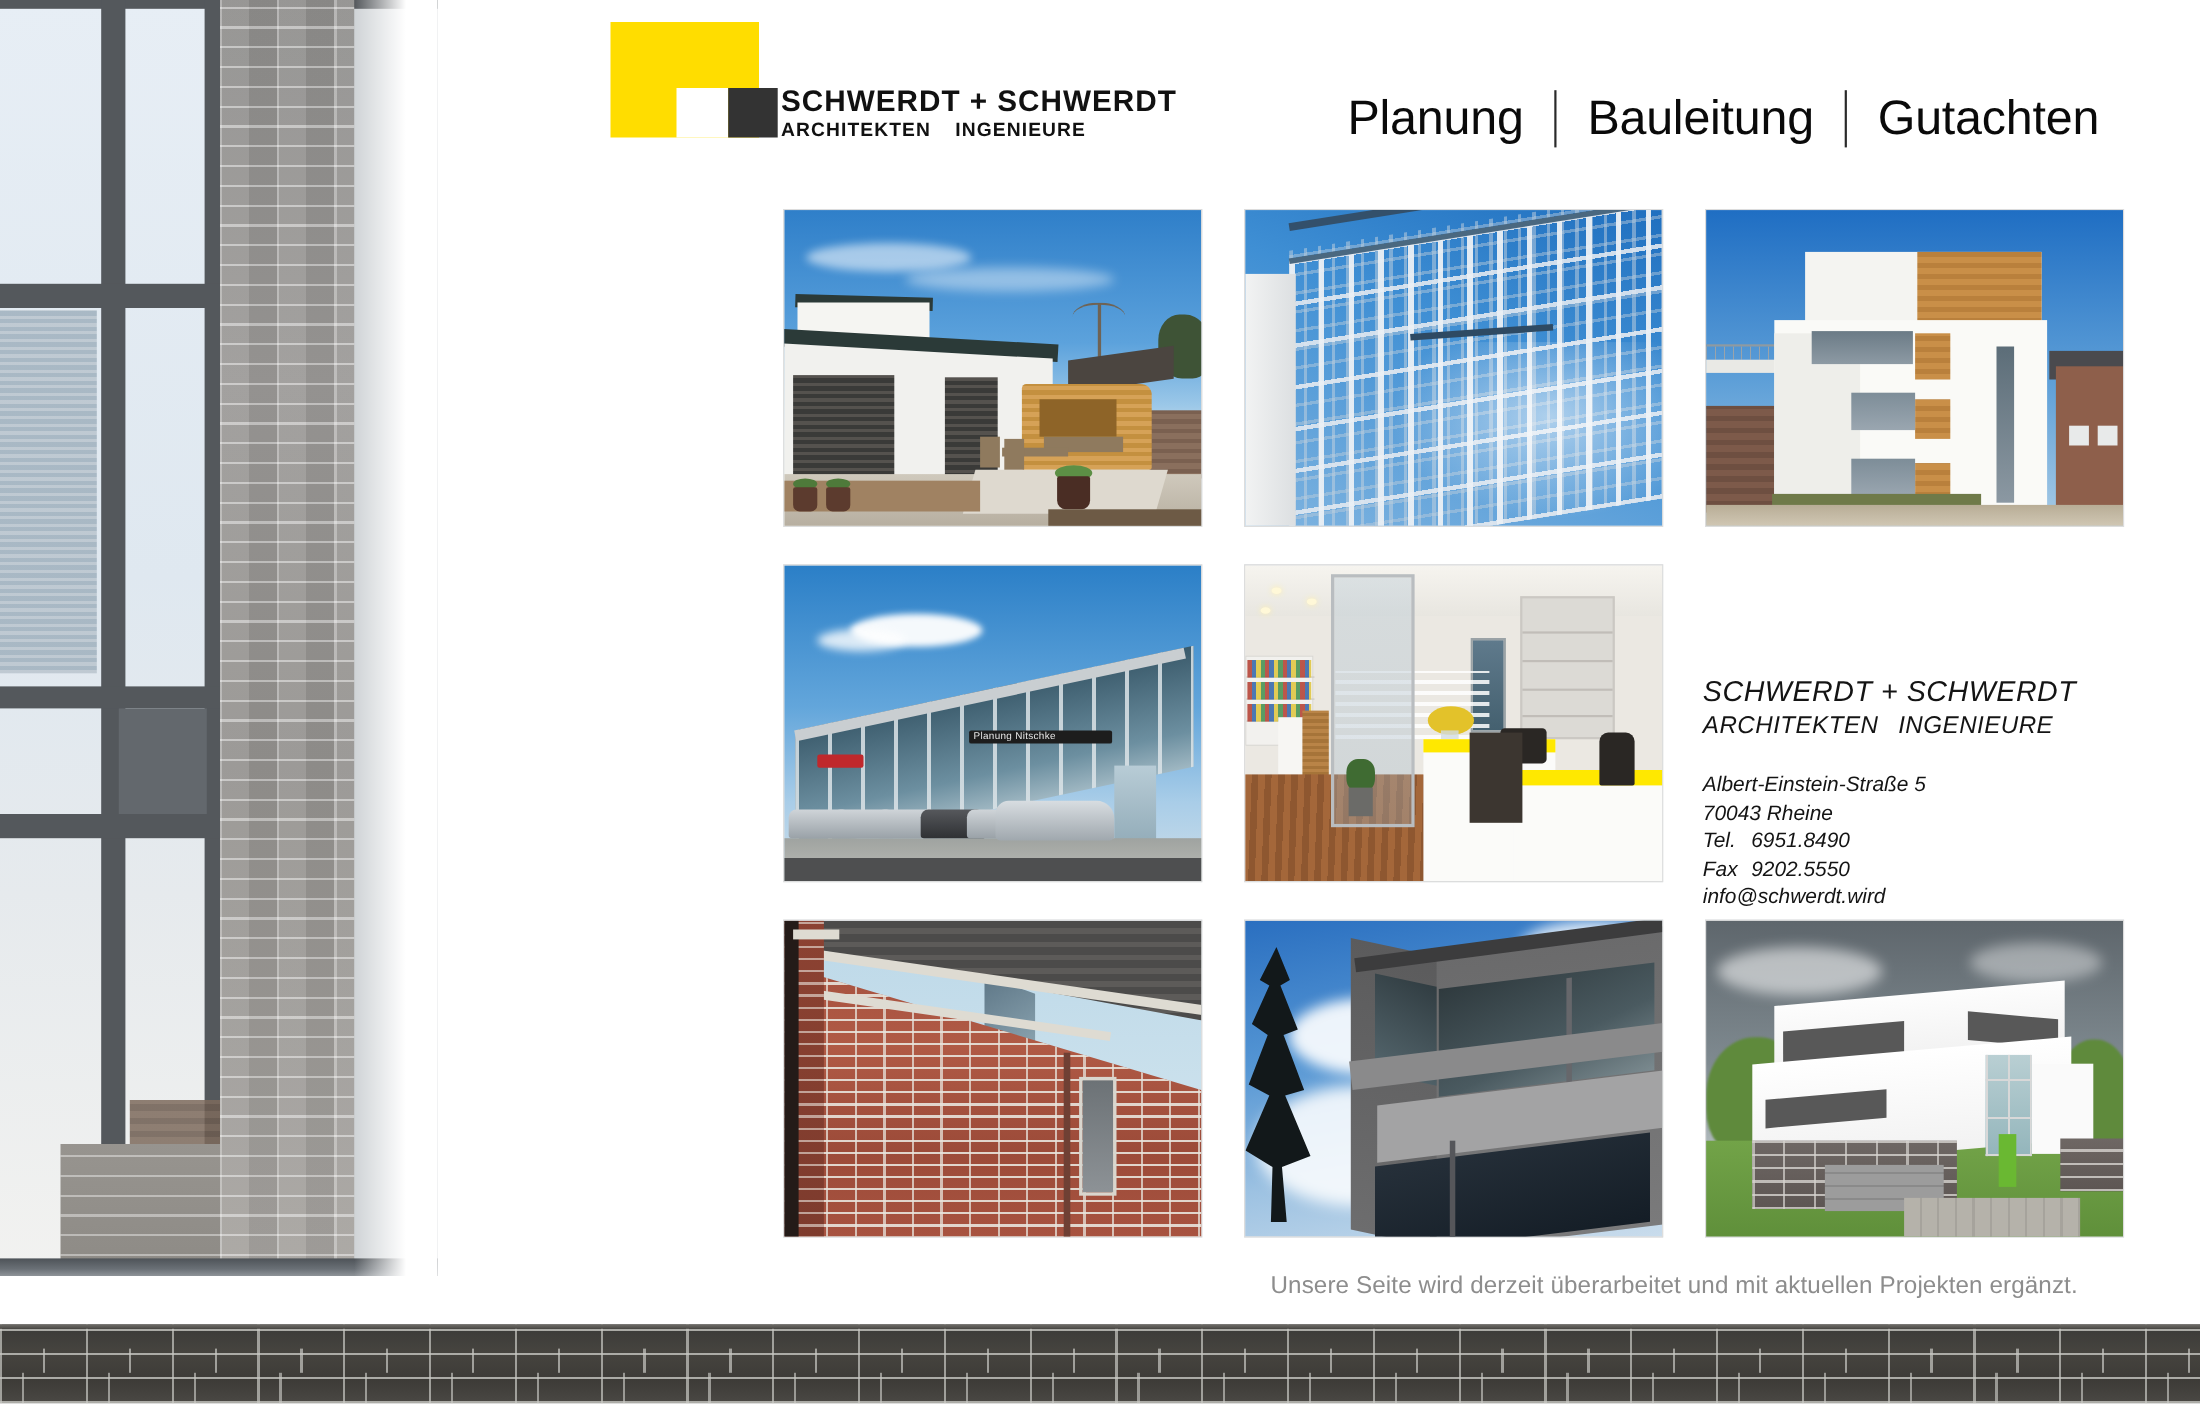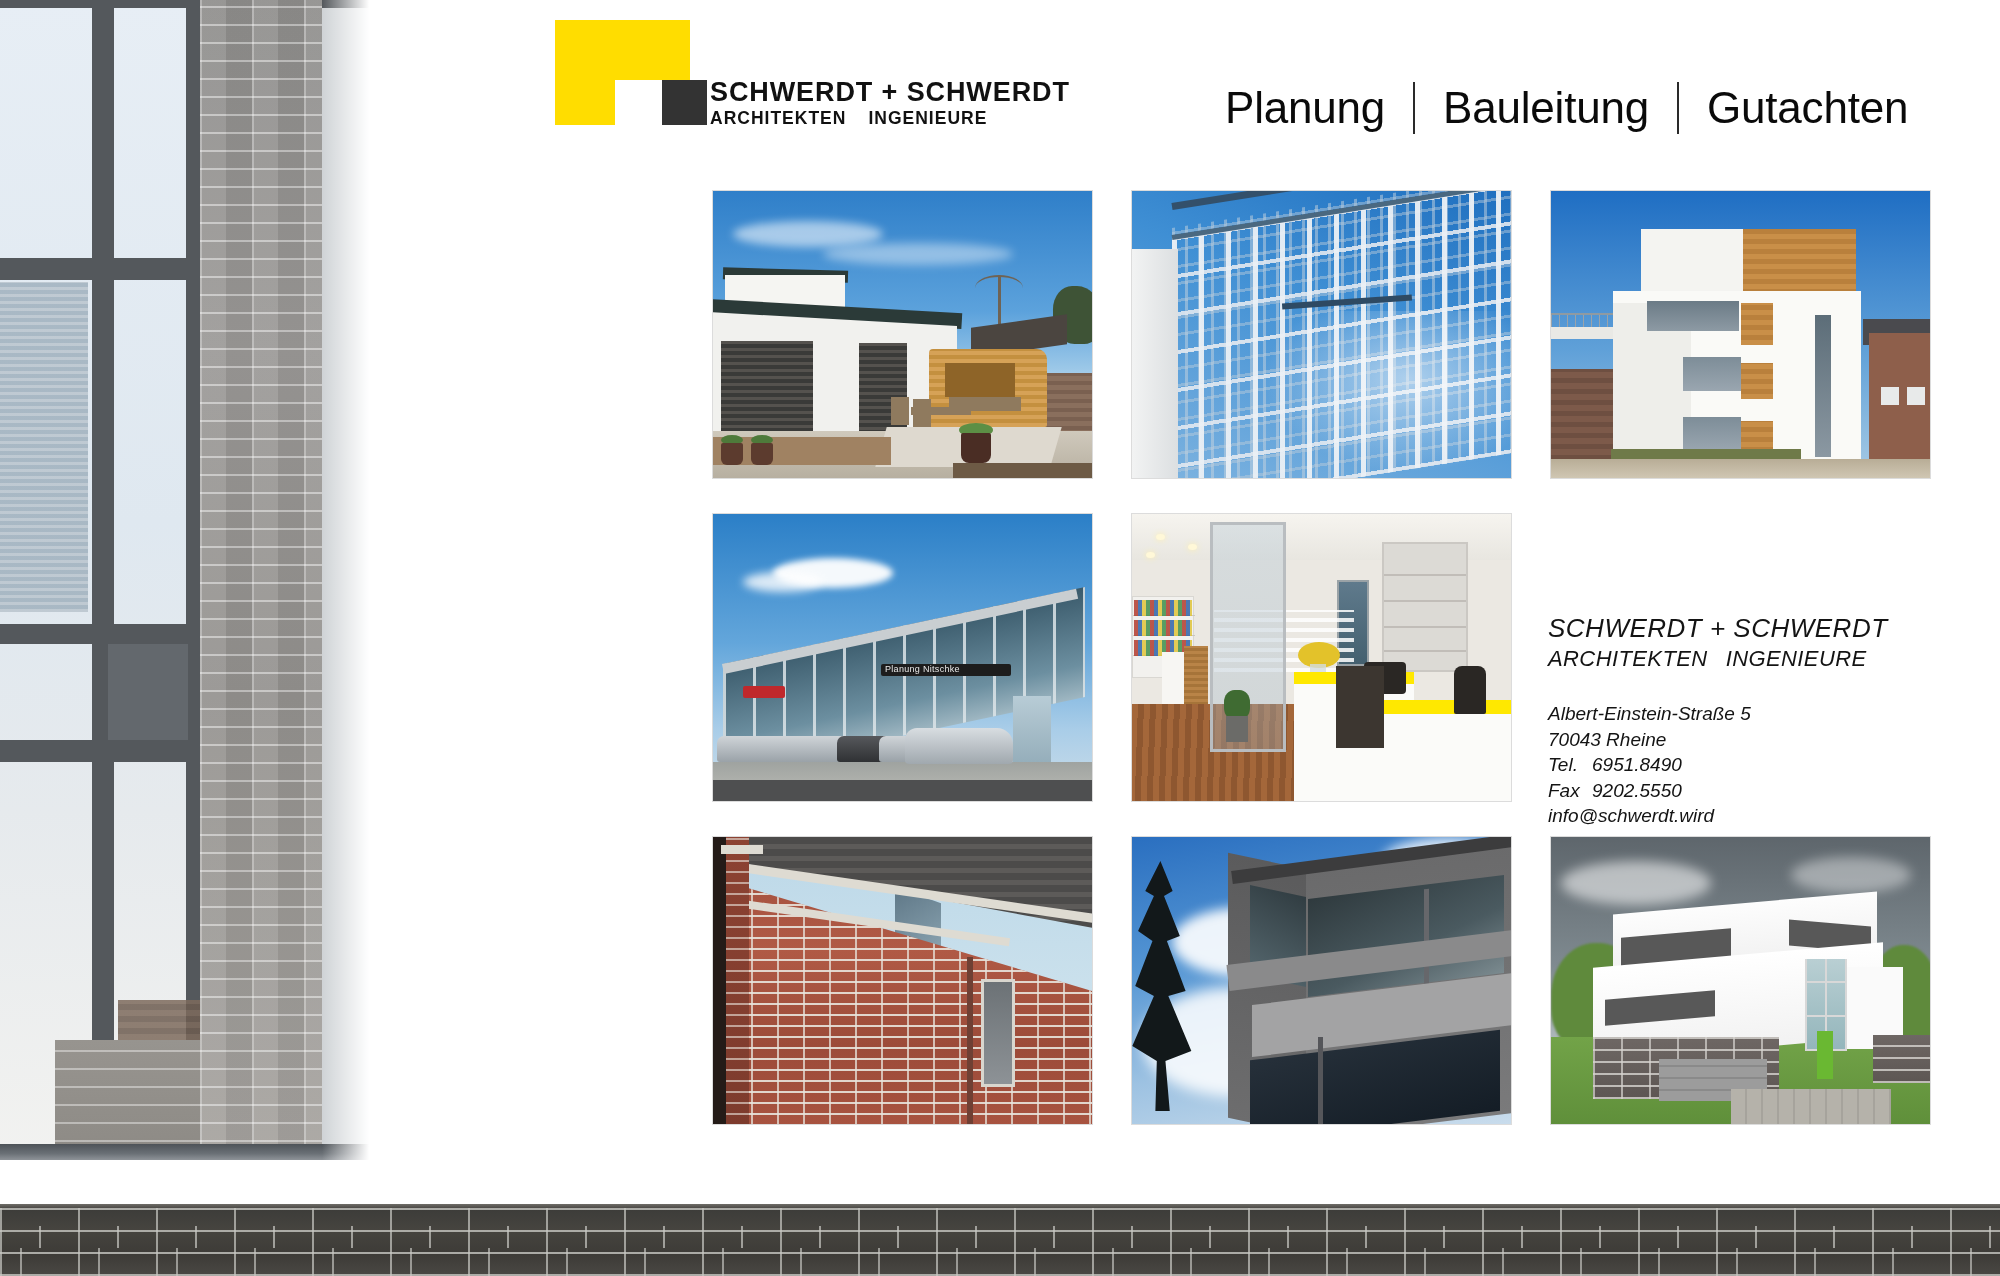--- a/index.html
+++ b/index.html
@@ -577,18 +577,19 @@
     <div class="ct-sub"><span>ARCHITEKTEN</span><span class="gap"></span><span>INGENIEURE</span></div>
     <div class="ct-addr">
       <div>Albert-Einstein-Straße 5</div>
       <div>70043 Rheine</div>
       <div><span class="lbl">Tel.</span><span>6951.8490</span></div>
       <div><span class="lbl">Fax</span><span>9202.5550</span></div>
       <div>info@schwerdt.wird</div>
     </div>
   </address>
 
+  <div class="notice">Unsere Seite wird derzeit überarbeitet und mit aktuellen Projekten ergänzt.</div>
 
   <div class="brick-strip"></div>
   <div class="brick-topedge"></div>
   <div class="brick-strip-row3"></div>
 
 </div>
 
 </body></html>

